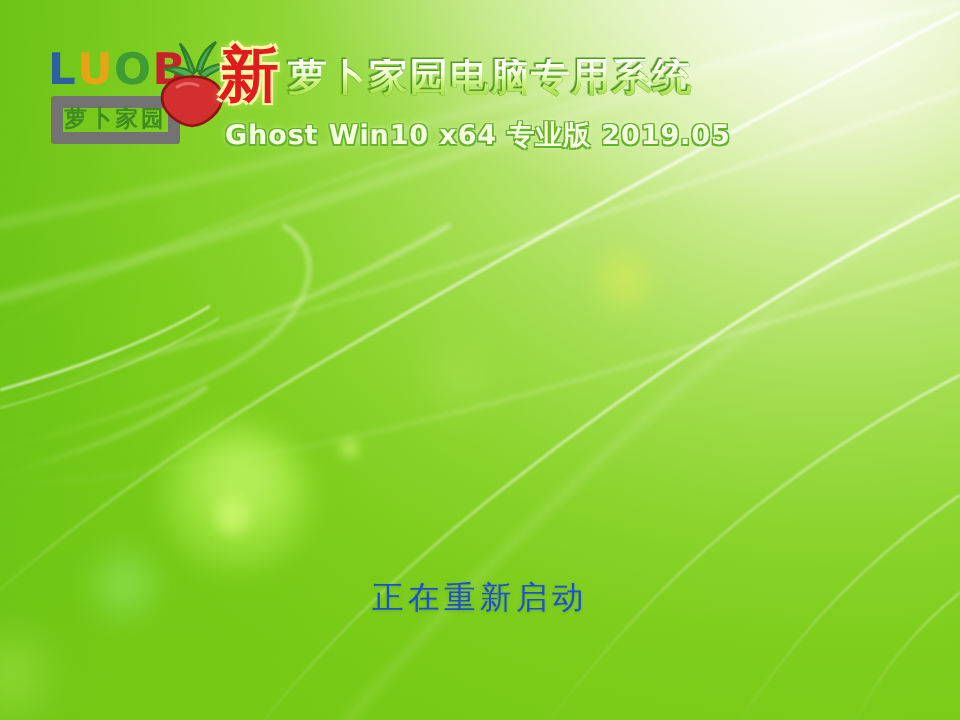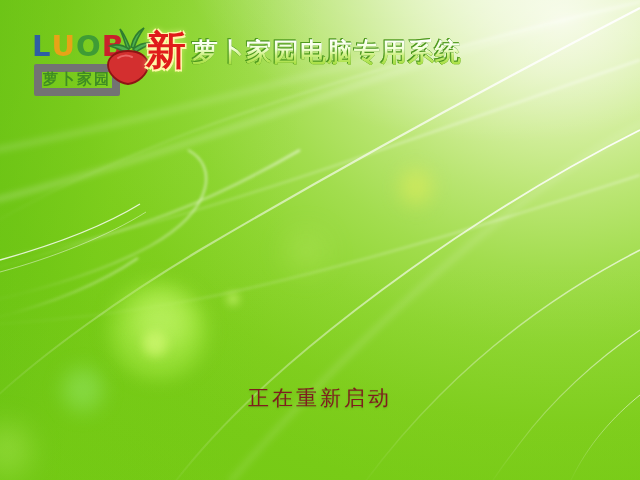--- a/index.html
+++ b/index.html
@@ -202,21 +202,21 @@
 
   
   #status-text {
     position: absolute;
     left: 0;
     top: 384px;
     width: 640px;
     text-align: center;
     font-size: 21px;
     letter-spacing: 3px;
-    color: #7f1d1d;
+    color: #1d4ed8;
     font-family: Liberation Mono, monospace;
     text-shadow: 0 1px 2px rgba(80,150,30,0.55);
   }
 
   
   #watermark {
     position: absolute;
     right: 10px;
     bottom: 8px;
     font-size: 10px;
@@ -337,18 +337,19 @@
         <path d="M33 23 C 39 18, 46 16, 53 17 C 46 20, 40 23, 36 26 Z"></path>
         <path d="M29 23 C 23 19, 16 18, 10 20 C 17 22, 23 25, 27 27 Z"></path>
       </g>
       <path d="M28 25 C 16 25, 8 31, 8 39 C 8 48, 18 57, 28 58 C 38 57, 48 48, 48 39 C 48 31, 40 25, 28 25 Z" fill="#d32f2f" stroke="#8e1414" stroke-width="1.8"></path>
       <path d="M18 32 C 22 29, 28 29, 32 31" fill="none" stroke="#f07a7a" stroke-width="2" stroke-linecap="round" opacity="0.75"></path>
     </svg>
 
     <div id="title-new">新</div>
     <div id="title-main-outline">萝卜家园电脑专用系统</div>
     <div id="title-main">萝卜家园电脑专用系统</div>
+    <div id="title-sub">Ghost Win10 x64 专业版 2019.05</div>
   </div>
 
   <div id="status-text">正在重新启动</div>
 
 
 </div>
 
 </body></html>

